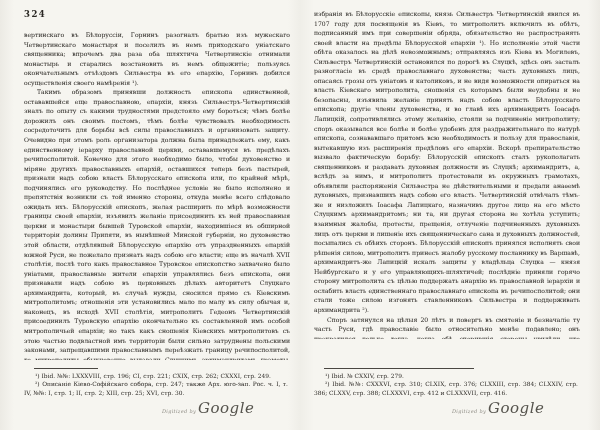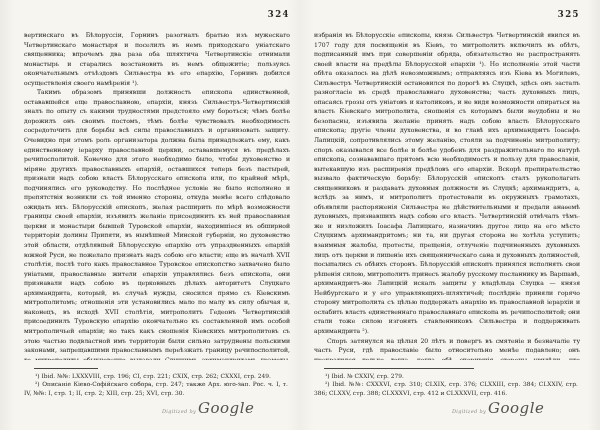--- a/index.html
+++ b/index.html
@@ -12,21 +12,21 @@
     position:relative;width:600px;height:430px;
     background:
       linear-gradient(90deg, #eceae4 0px, #f6f5f0 14px, #f6f5f0 288px, #efeee8 300px, #f6f5f0 314px, #f6f5f0 588px, #eceae4 600px),
       #f6f5f0;
     color:#26231f;
   }
   .page{position:absolute;top:0;height:430px;width:266px;}
   .page.left{left:24px;}
   .page.right{left:314px;}
   .pagenum{
-    text-align:right;margin-top:9px;height:12px;
+    text-align:left;margin-top:9px;height:12px;
     font-size:8.5px;font-weight:bold;letter-spacing:1.5px;color:#2a2723;
   }
   .body{
     margin-top:9px;height:330px;overflow:hidden;
     font-size:6.1px;line-height:9.55px;
     text-align:justify;
     color:#26231f;
     word-spacing:0.1px;
   }
   .body p{margin:0;}
@@ -69,21 +69,20 @@
     <div class="footnotes">
       <p>¹) Ibid. №№: LXXXVIII, стр. 196; CI, стр. 221; CXIX, стр. 262; CXXXI, стр. 249.</p>
       <p>²) Описаніе Кіево-Софійскаго собора, стр. 247; также Арх. юго-зап. Рос. ч. I, т. IV, №№: I, стр. 1; II, стр. 2; XIII, стр. 25; XVI, стр. 30.</p>
     </div>
     <div class="watermark">
       <span class="wm-prefix">Digitized by</span><span class="wm-brand">Google</span>
     </div>
   </div>
 
   <div class="page right">
-    <div class="pagenum">325</div>
     <div class="body">
       <p>избранія въ Бѣлорусскіе епископы, князь Сильвестръ Четвертинскій явился въ 1707 году для посвященія въ Кіевъ, то митрополитъ включилъ въ обѣтъ, подписанный имъ при совершеніи обряда, обязательство не распространять своей власти на предѣлы Бѣлорусской епархіи ¹). Но исполненіе этой части обѣта оказалось на дѣлѣ невозможнымъ; отправляясь изъ Кіева въ Могилевъ, Сильвестръ Четвертинскій остановился по дорогѣ въ Слуцкѣ, здѣсь онъ засталъ разногласіе въ средѣ православнаго духовенства; часть духовныхъ лицъ, опасаясь грозы отъ уніатовъ и католиковъ, и не видя возможности опираться на власть Кіевскаго митрополита, сношенія съ которымъ были неудобны и не безопасны, изъявила желаніе принять надъ собою власть Бѣлорусскаго епископа; другіе члены духовенства, и во главѣ ихъ архимандритъ Іоасафъ Лапицкій, сопротивлялись этому желанію, стояли за подчиненіе митрополиту; споръ оказывался все болѣе и болѣе удобенъ для раздражительнаго по натурѣ епископа, сознававшаго притомъ всю необходимость и пользу для православія, вытекавшую изъ расширенія предѣловъ его епархіи. Вскорѣ препирательство вызвало фактическую борьбу: Бѣлорусскій епископъ сталъ рукополагать священниковъ и раздавать духовныя должности въ Слуцкѣ; архимандритъ, а, вслѣдъ за нимъ, и митрополитъ протестовали въ окружныхъ грамотахъ, объявляли распоряженія Сильвестра не дѣйствительными и предали анаѳемѣ духовныхъ, признавшихъ надъ собою его власть. Четвертинскій отвѣчалъ тѣмъ-же и низложилъ Іоасафа Лапицкаго, назначивъ другое лицо на его мѣсто Слуцкимъ архимандритомъ; ни та, ни другая сторона не хотѣла уступить; взаимныя жалобы, протесты, прещенія, отлученіе подчиненныхъ духовныхъ лицъ отъ церкви и лишеніе ихъ священническаго сана и духовныхъ должностей, посыпались съ обѣихъ сторонъ. Бѣлорусскій епископъ принялся исполнять свои рѣшенія силою, митрополитъ принесъ жалобу русскому посланнику въ Варшавѣ, архимандритъ-же Лапицкій искалъ защиты у владѣльца Слуцка — князя Нейбургскаго и у его управляющихъ-шляхтичей; послѣдніе приняли горячо сторону митрополита съ цѣлью поддержать анархію въ православной іерархіи и ослабить власть единственнаго православнаго епископа въ речипосполитой; они стали тоже силою изгонять ставленниковъ Сильвестра и поддерживать архимандрита ²).</p>
       <p class="indent">Споръ затянулся на цѣлыя 20 лѣтъ и повергъ въ смятеніе и безначаліе ту часть Руси, гдѣ православіе было относительно менѣе подавлено; онъ прекратился только тогда, когда обѣ спорившія стороны увидѣли, что препирательство ихъ обратилось въ пользу обоихъ враговъ и когда уніаты и католики насильно завладѣли почти всѣми монастырями и церквами въ спорной области.</p>
     </div>
     <div class="fnsep wide"></div>
     <div class="footnotes">
       <p>¹) Ibid. № CXXIV, стр. 279.</p>
       <p>²) Ibid. №№: CXXXVI, стр. 310; CLXIX, стр. 376; CLXXIII, стр. 384; CLXXIV, стр. 386; CLXXV, стр. 388; CLXXXVI, стр. 412 и CLXXXVII, стр. 416.</p>
     </div>
     <div class="watermark">

